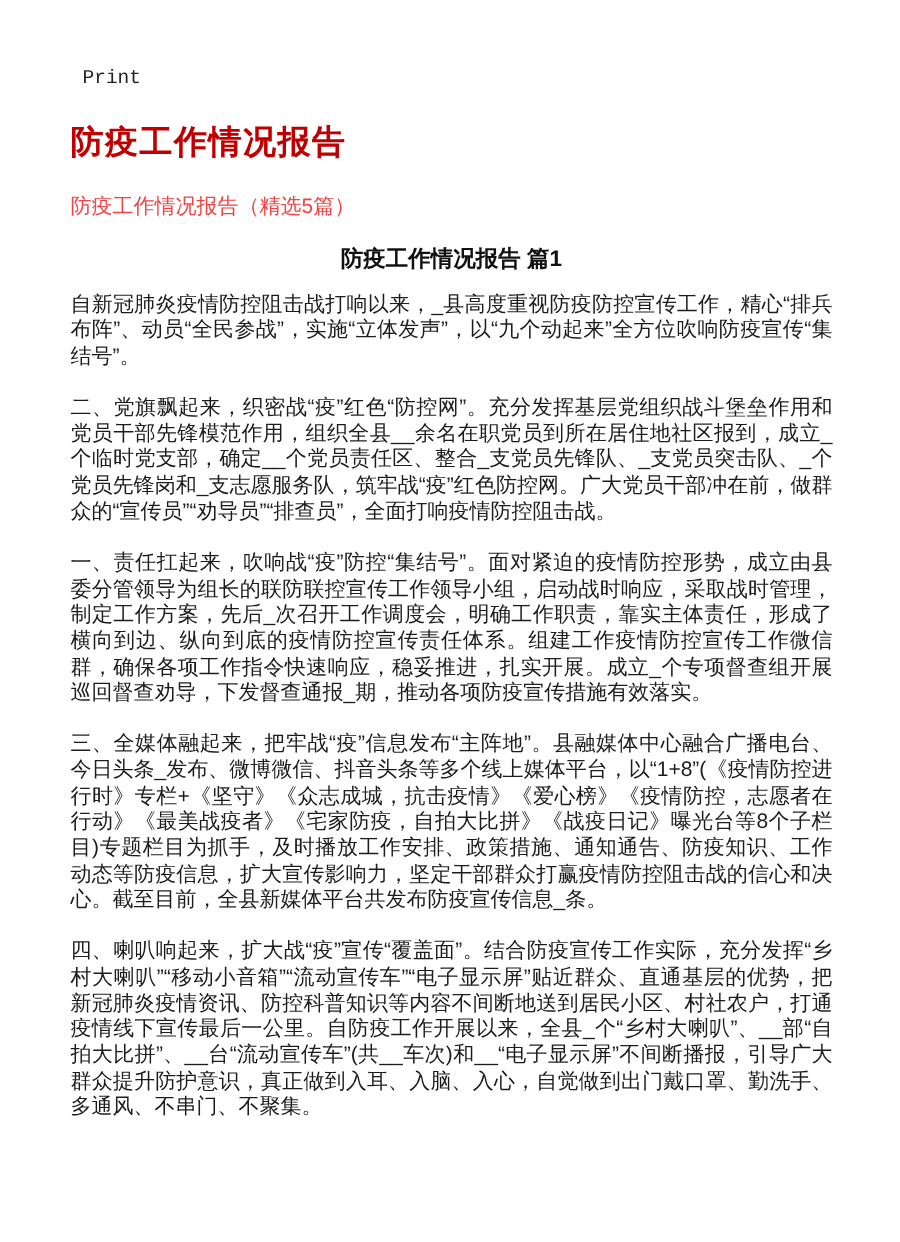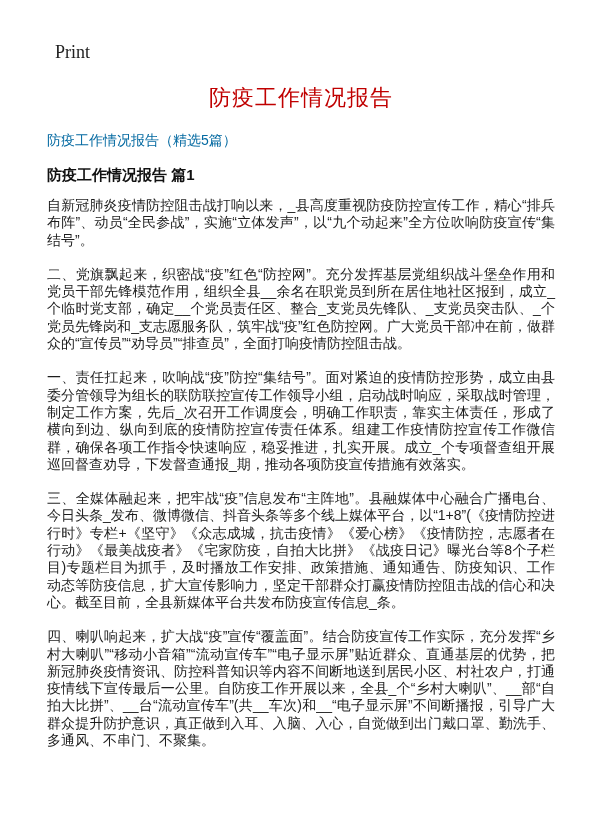--- a/index.html
+++ b/index.html
@@ -15,46 +15,46 @@
     color: #1c1c1c;
   }
   .page {
     box-sizing: border-box;
     width: 600px;
     height: 828px;
     padding: 42px 45px 0 47px;
     background: #ffffff;
   }
   .print-label {
-    font-family: Liberation Serif, serif;
-    font-size: 18px;
+    font-family: Liberation Mono, monospace;
+    font-size: 13px;
     color: #222222;
     margin: 0 0 0 8px;
     display: inline-block;
     cursor: pointer;
   }
   .doc-title {
     margin: 20px 0 0 0;
-    text-align: center;
     font-size: 22px;
-    font-weight: normal;
+    font-weight: bold;
     letter-spacing: 1px;
     color: #c00000; 
   }
   .doc-subtitle {
     margin: 19px 0 4px 0;
     font-size: 14px;
     font-weight: normal;
-    color: #0369a1;
+    color: #ef4444;
   }
   .section-heading {
     margin: 16px 0 0 0;
     font-size: 15px;
     font-weight: bold;
     color: #111111;
+    text-align: center;
   }
   .body-text {
     margin-top: 12px;
   }
   .body-text p {
     margin: 0 0 17px 0;
     font-size: 14px;
     line-height: 17.3px;
     text-align: justify;
     text-justify: inter-ideograph;

